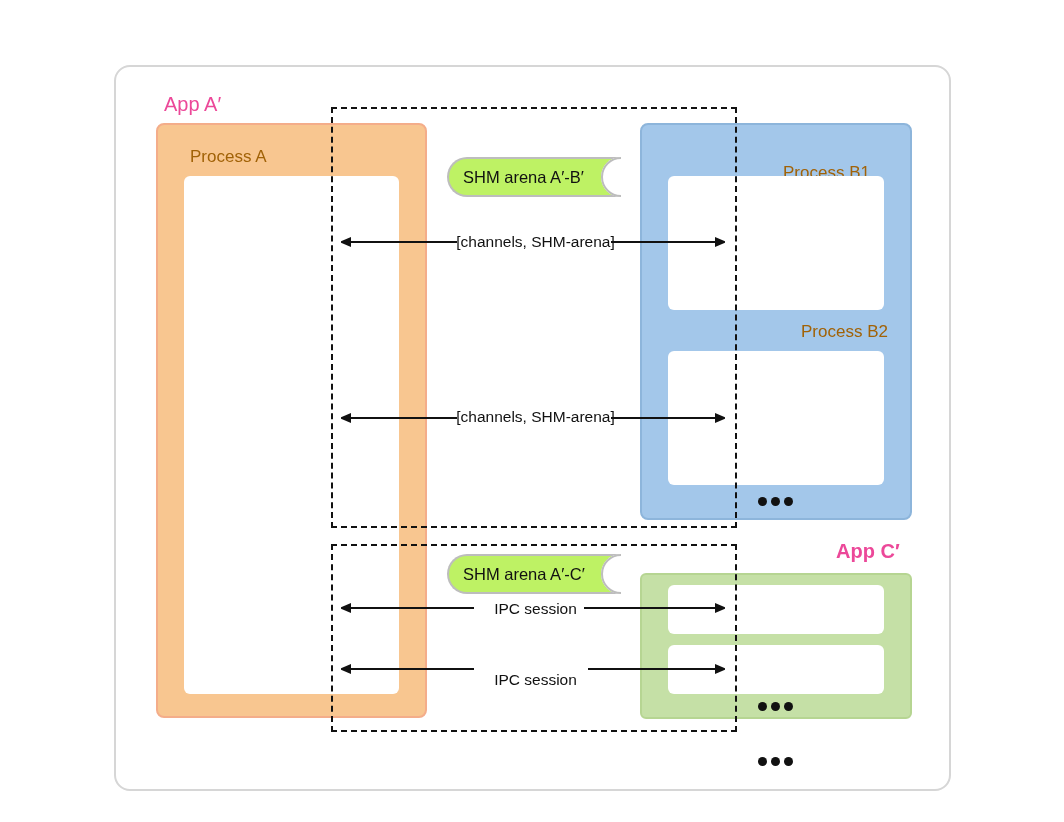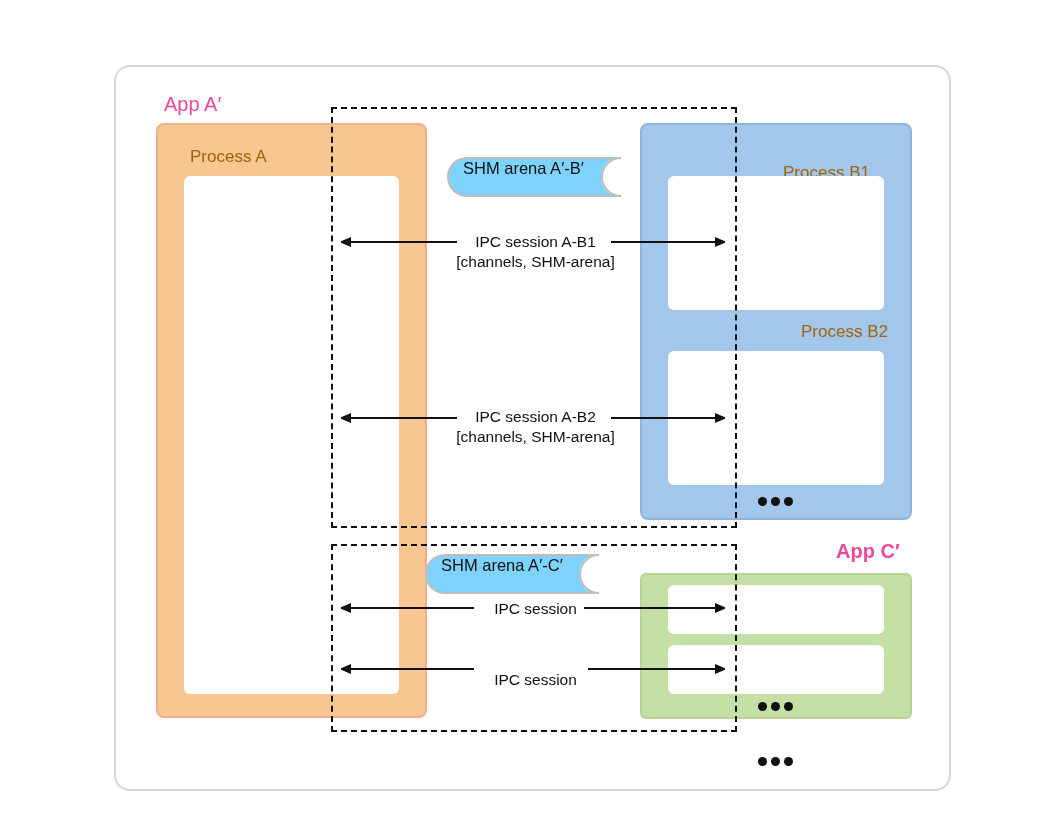--- a/index.html
+++ b/index.html
@@ -7,21 +7,21 @@
          font-family:"Liberation Sans", "DejaVu Sans", sans-serif; color:#111; }
   .abs { position:absolute; }
   .outer { left:114px; top:65px; width:837px; height:726px; border:2px solid #d6d6d6; border-radius:16px; box-sizing:border-box; background:#fff; }
   .app-label { font-size:20px; color:#ec4899; white-space:nowrap; }
   .proc-label { font-size:17px; color:#a16207; white-space:nowrap; }
   .orange { background:#f8c690; border:2px solid #f4ad8a; border-radius:8px; box-sizing:border-box; }
   .blue { background:#a3c7ea; border:2px solid #8db5db; border-radius:8px; box-sizing:border-box; }
   .green { background:#c5e0a6; border:2px solid #b6d592; border-radius:6px; box-sizing:border-box; }
   .inner { background:#fff; border-radius:6px; }
   .dash { border:2.5px dashed #111; box-sizing:border-box; }
-  .shm { height:40px; background:#7dd3fc; border:2px solid #bdbdbd; border-right:none; border-radius:20px 0 0 20px; box-sizing:border-box; font-size:16.5px; color:#111; display:flex; align-items:flex-start; padding-left:14px; white-space:nowrap; }
+  .shm { height:40px; background:#bef264; border:2px solid #bdbdbd; border-right:none; border-radius:20px 0 0 20px; box-sizing:border-box; font-size:16.5px; color:#111; display:flex; align-items:center; padding-left:14px; white-space:nowrap; }
   .shm-notch { position:absolute; right:-2px; top:-2px; width:40px; height:40px; }
   .ipc { font-size:15.5px; text-align:center; line-height:20px; color:#111; white-space:nowrap; background:transparent; }
   .dots { font-size:0; display:flex; gap:4px; }
   .dots span { width:9px; height:9px; border-radius:50%; background:#111; display:inline-block; }
   svg.arrows { position:absolute; left:0; top:0; }
 </style>
 </head>
 <body>
 
 <div class="abs outer"></div>
@@ -59,21 +59,21 @@
     <span></span>
   </div>
 
 <div class="abs shm" style="left:447px;top:157px;width:172px;">
   <span>SHM arena A′-B′</span>
   <svg class="shm-notch" viewBox="0 0 40 40">
     <path d="M40 0 A20 20 0 0 0 40 40 Z" fill="#ffffff"></path>
     <path d="M40 1 A19 19 0 0 0 40 39" fill="none" stroke="#bdbdbd" stroke-width="2"></path>
   </svg>
 </div>
-<div class="abs shm" style="left:425px;top:554px;width:172px;">
+<div class="abs shm" style="left:447px;top:554px;width:172px;">
   <span>SHM arena A′-C′</span>
   <svg class="shm-notch" viewBox="0 0 40 40">
     <path d="M40 0 A20 20 0 0 0 40 40 Z" fill="#ffffff"></path>
     <path d="M40 1 A19 19 0 0 0 40 39" fill="none" stroke="#bdbdbd" stroke-width="2"></path>
   </svg>
 </div>
 
 <svg class="arrows" width="1064" height="822">
   <defs>
     <marker id="ah" markerWidth="10" markerHeight="10" refX="9" refY="5" orient="auto-start-reverse" markerUnits="userSpaceOnUse">
@@ -92,25 +92,23 @@
     <line x1="342" y1="608" x2="474" y2="608" stroke="#111" stroke-width="2.2" marker-start="url(#ah)"></line>
     <line x1="584" y1="608" x2="724" y2="608" stroke="#111" stroke-width="2.2" marker-end="url(#ah)"></line>
   </g>
   <g>
     <line x1="342" y1="669" x2="474" y2="669" stroke="#111" stroke-width="2.2" marker-start="url(#ah)"></line>
     <line x1="588" y1="669" x2="724" y2="669" stroke="#111" stroke-width="2.2" marker-end="url(#ah)"></line>
   </g>
 </svg>
 
 <div class="abs ipc" style="left:433px;top:232px;width:205px;">
-  <div>IPC session A-B1</div>
   <div>[channels, SHM-arena]</div>
 </div>
 <div class="abs ipc" style="left:433px;top:407px;width:205px;">
-  <div>IPC session A-B2</div>
   <div>[channels, SHM-arena]</div>
 </div>
 <div class="abs ipc" style="left:433px;top:599px;width:205px;">
   <div>IPC session</div>
 </div>
 <div class="abs ipc" style="left:433px;top:670px;width:205px;">
   <div>IPC session</div>
 </div>
 
 <div class="abs dash" style="left:331px;top:107px;width:406px;height:421px;"></div>

